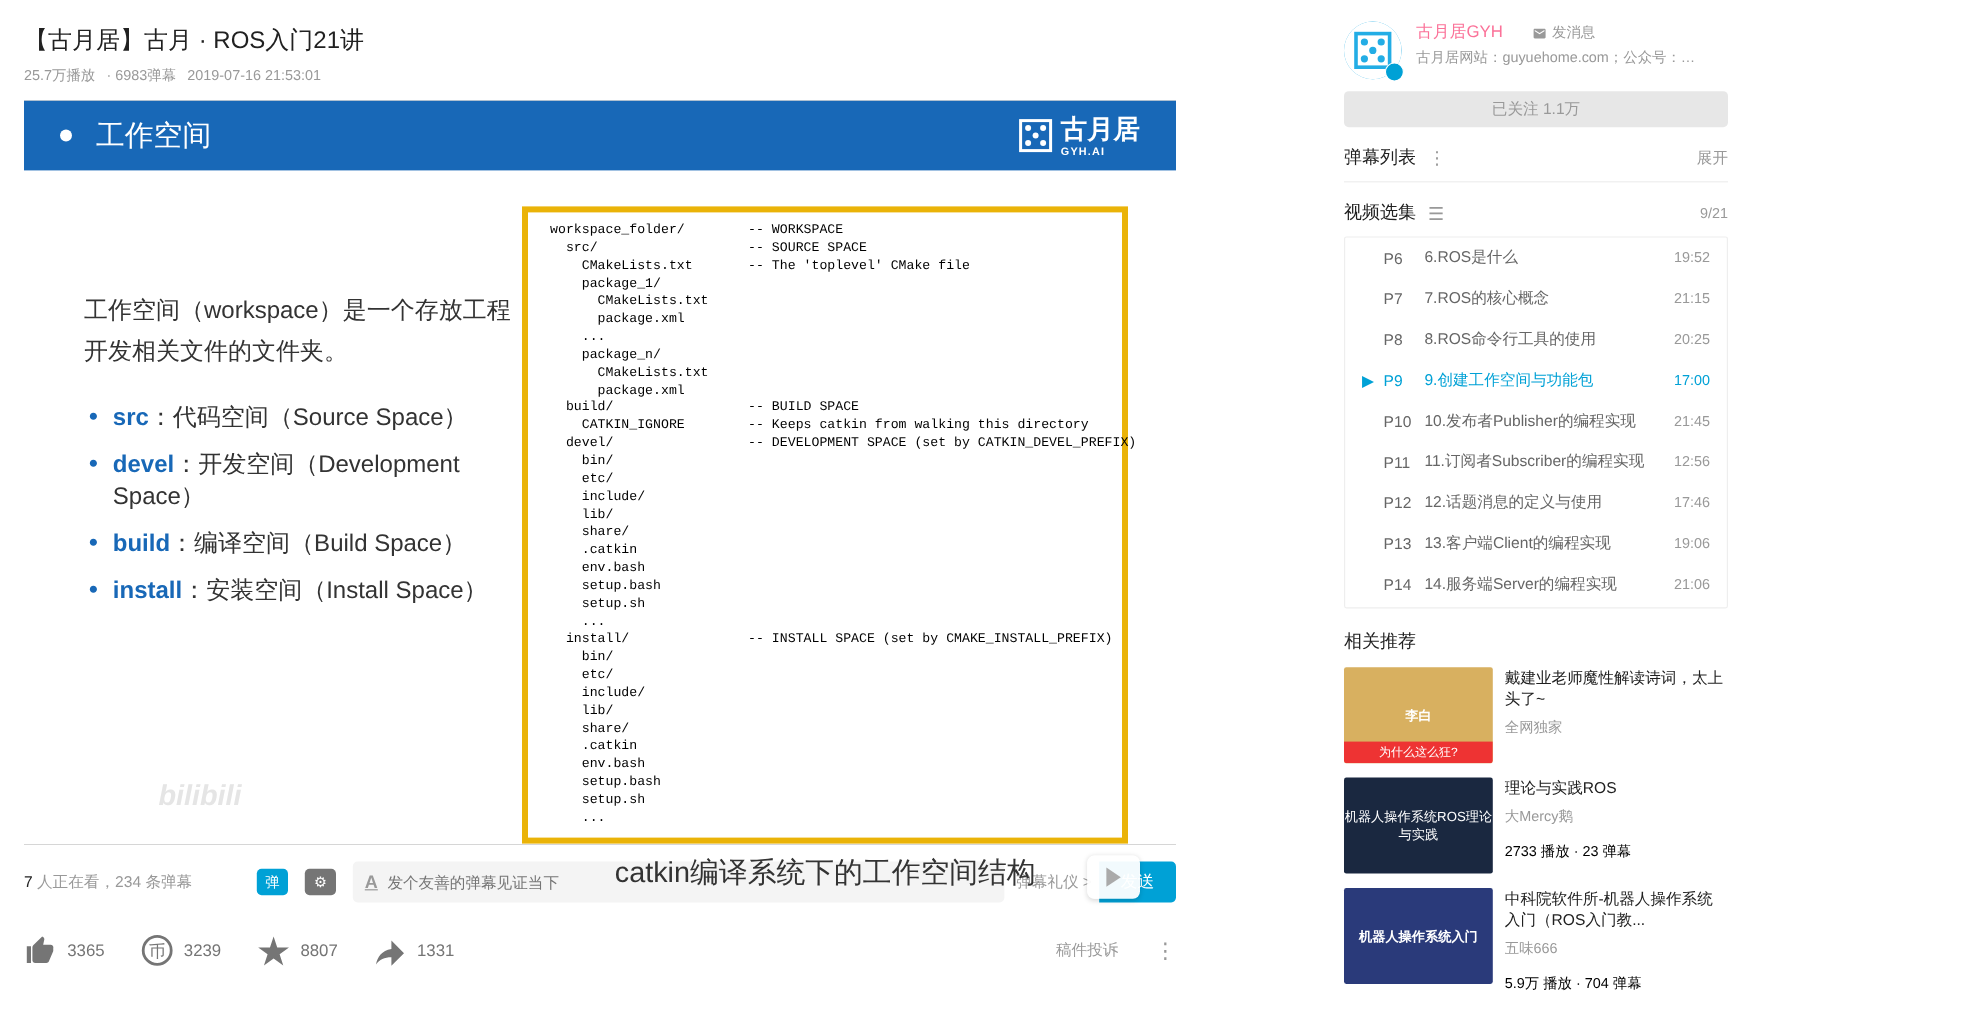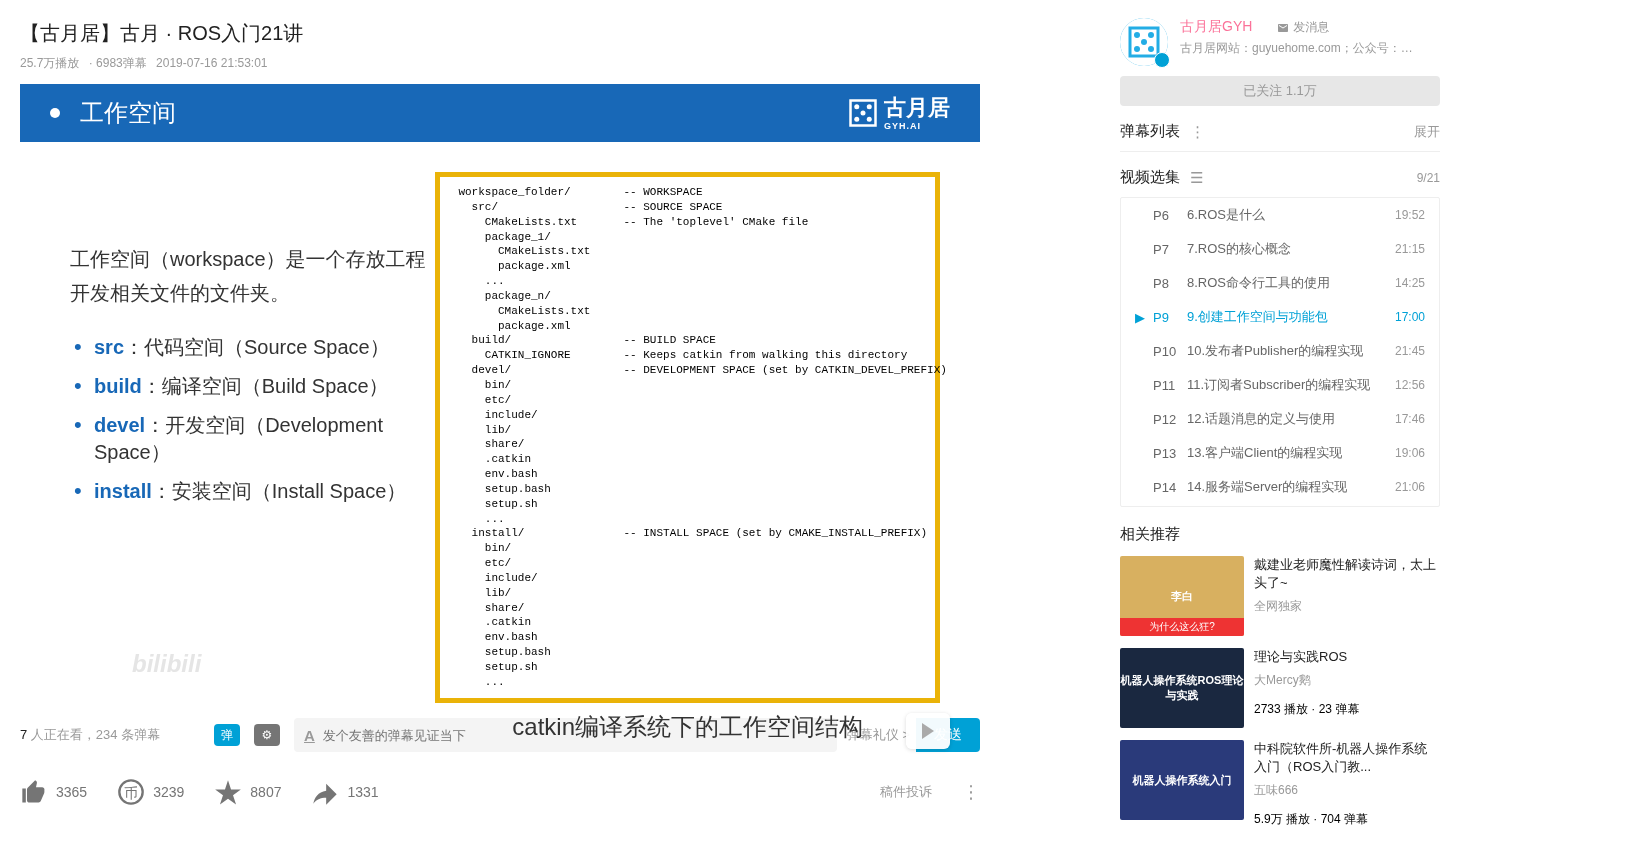--- a/index.html
+++ b/index.html
@@ -128,22 +128,22 @@
                 <span class="slide-logo-text">古月居</span>
                 <span class="slide-logo-sub">GYH.AI</span>
               </div>
             </div>
           </div>
           <div class="slide-body">
             <div class="slide-left">
               <div class="slide-desc">工作空间（workspace）是一个存放工程开发相关文件的文件夹。</div>
               <ul class="slide-ul" id="slide-ul">
                   <li><span class="kw">src</span>：代码空间（Source Space）</li>
+                  <li><span class="kw">devel</span>：开发空间（Development Space）</li>
                   <li><span class="kw">build</span>：编译空间（Build Space）</li>
-                  <li><span class="kw">devel</span>：开发空间（Development Space）</li>
                   <li><span class="kw">install</span>：安装空间（Install Space）</li>
                 </ul>
             </div>
             <div class="slide-right">
               <div class="code-box">workspace_folder/        -- WORKSPACE
   src/                   -- SOURCE SPACE
     CMakeLists.txt       -- The 'toplevel' CMake file
     package_1/
       CMakeLists.txt
       package.xml
@@ -289,21 +289,21 @@
         <div class="pl-item">
           <span class="pl-play">▶</span>
           <span class="pl-num">P7</span>
           <span class="pl-title">7.ROS的核心概念</span>
           <span class="pl-time">21:15</span>
         </div>
         <div class="pl-item">
           <span class="pl-play">▶</span>
           <span class="pl-num">P8</span>
           <span class="pl-title">8.ROS命令行工具的使用</span>
-          <span class="pl-time">14:25</span>
+          <span class="pl-time">20:25</span>
         </div>
         <div class="pl-item active">
           <span class="pl-play">▶</span>
           <span class="pl-num">P9</span>
           <span class="pl-title">9.创建工作空间与功能包</span>
           <span class="pl-time">17:00</span>
         </div>
         <div class="pl-item">
           <span class="pl-play">▶</span>
           <span class="pl-num">P10</span>
@@ -344,21 +344,21 @@
             <div style="font-weight:bold">李白</div>
             <div style="position:absolute;bottom:0;left:0;right:0;background:#e33;font-size:10px;padding:2px">为什么这么狂?</div>
           </div>
           <div class="reco-info">
             <div class="reco-t">戴建业老师魔性解读诗词，太上头了~</div>
             <div class="reco-up">全网独家</div>
           </div>
         </div>
         <div class="reco-item">
           <div class="reco-thumb" style="background:#1a2840">
-            <div style="font-weight:bold">机器人操作系统ROS理论与实践</div>
+            <div style="font-weight:normal">机器人操作系统ROS理论与实践</div>
           </div>
           <div class="reco-info">
             <div class="reco-t">理论与实践ROS</div>
             <div class="reco-up">大Mercy鹅</div>
             <div class="reco-stats">2733 播放 · 23 弹幕</div>
           </div>
         </div>
         <div class="reco-item">
           <div class="reco-thumb" style="background:#2a3a7a">
             <div style="font-weight:bold">机器人操作系统入门</div>

